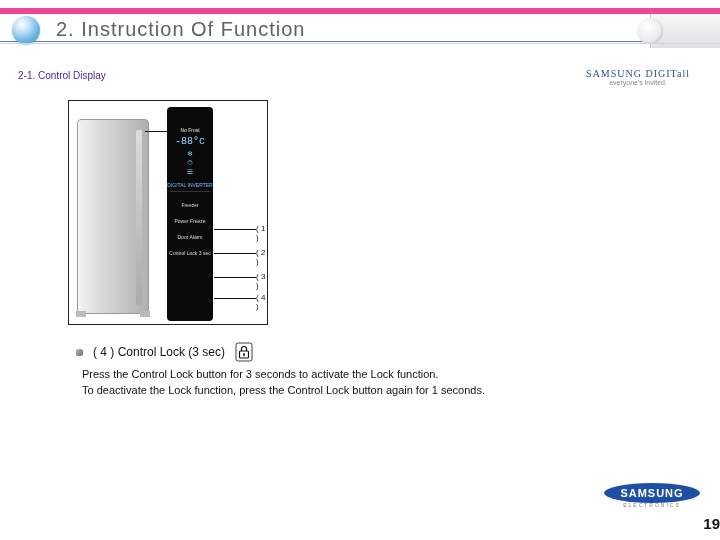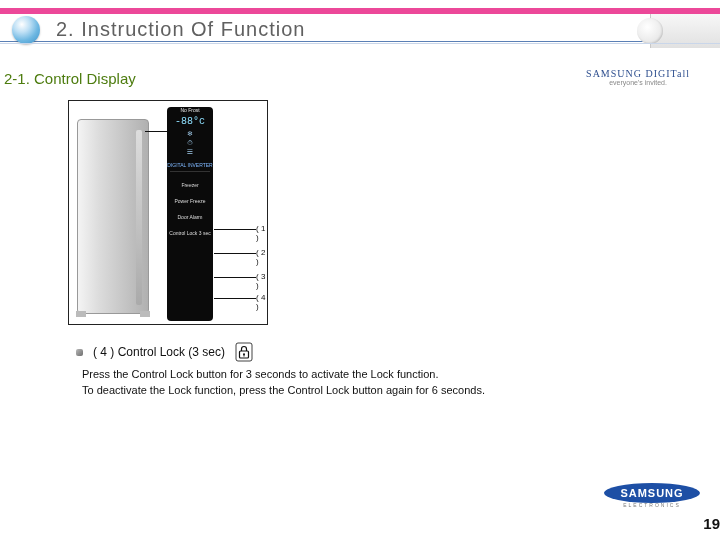--- a/index.html
+++ b/index.html
@@ -5,31 +5,31 @@
   *{box-sizing:border-box;margin:0;padding:0}
   body{width:720px;height:540px;font-family:Arial,Helvetica,sans-serif;background:#fff;position:relative;overflow:hidden}
   .title-bar{position:absolute;top:8px;left:0;right:0;height:34px;border-top:6px solid #ec4899;border-bottom:1px solid #5a7fb5}
   .title-bar::after{content:"";position:absolute;left:0;right:0;bottom:-3px;height:1px;background:#c9d6ea}
   .title-bullet{position:absolute;left:12px;top:2px;width:28px;height:28px;border-radius:50%;
     background:radial-gradient(circle at 35% 30%,#fff 0%,#bfe0f5 30%,#6fb8e2 60%,#3a8fc7 100%);
     box-shadow:0 1px 2px rgba(0,0,0,.25)}
   .title-text{position:absolute;left:56px;top:4px;font-size:20px;letter-spacing:1px;font-weight:400;color:#606060}
   .title-rcap{position:absolute;right:0;top:0;width:70px;height:34px;background:linear-gradient(to bottom,#f7f7f7,#e1e1e1);border-left:1px solid #c8c8c8}
   .title-rcap::before{content:"";position:absolute;left:-14px;top:4px;width:26px;height:26px;border-radius:50%;background:radial-gradient(circle at 40% 35%,#fff,#e8e8e8 70%,#d0d0d0);box-shadow:inset -1px -1px 2px rgba(0,0,0,.15)}
-  .subhead{position:absolute;left:4px;top:70px;font-size:15px;color:#4d7c0f}
+  .subhead{position:absolute;left:18px;top:70px;font-size:10px;color:#4c1d95}
   .brand-top{position:absolute;right:30px;top:68px;font-size:9px;color:#2e4f8f;text-align:center}
   .brand-top .l1{font-family:Georgia,serif;letter-spacing:1px;font-size:10px}
   .brand-top .l2{color:#888;font-size:7px}
   .diagram{position:absolute;left:68px;top:100px;width:200px;height:225px;border:1px solid #222;background:#fff}
   .fridge{position:absolute;left:8px;top:18px;width:72px;height:195px;
     background:linear-gradient(to right,#f4f4f4,#dcdcdc 30%,#c6c6c6 65%,#b0b0b0);
     border:1px solid #999;border-radius:4px}
   .fridge::before{content:"";position:absolute;right:6px;top:10px;width:6px;height:175px;background:linear-gradient(#ddd,#aaa);border-radius:2px}
   .fridge::after{content:"";position:absolute;left:-2px;bottom:-4px;width:10px;height:6px;background:#bbb;box-shadow:64px 0 #bbb}
-  .panel{position:absolute;left:98px;top:6px;width:46px;height:214px;background:#0a0a0a;border-radius:4px;color:#e8e8e8;font-size:5px;text-align:center;padding-top:0}
+  .panel{position:absolute;left:98px;top:6px;width:46px;height:214px;background:#0a0a0a;border-radius:4px;color:#e8e8e8;font-size:5px;text-align:center;padding-top:20px}
   .panel .nf{font-size:5px;margin-bottom:3px}
   .panel .temp{font-size:10px;color:#8fe0ff;font-family:"Courier New",monospace;margin:2px 0}
   .panel .syms{font-size:7px;line-height:9px;color:#9fc9e8;margin-bottom:6px}
   .panel .sep{height:1px;background:#333;margin:3px 3px}
   .panel .btn{font-size:5px;color:#ddd;margin:10px 0}
   .panel .brandp{margin-top:6px;font-size:5px;color:#7fb8ff}
   .leader{position:absolute;background:#111;height:1px}
   .leader.lp{width:30px;left:76px;top:30px}
   .leader.l1{width:42px;left:145px;top:128px}
   .leader.l2{width:42px;left:145px;top:152px}
@@ -102,21 +102,21 @@
         <rect x="1" y="1" width="16" height="18" rx="2" fill="none" stroke="#111" stroke-width="0.8"></rect>
         <rect x="4.5" y="9" width="9" height="7" rx="1" fill="none" stroke="#111" stroke-width="1.2"></rect>
         <path d="M6.5 9 V7 a2.5 2.5 0 0 1 5 0 V9" fill="none" stroke="#111" stroke-width="1.2"></path>
         <circle cx="9" cy="12.2" r="1" fill="#111"></circle>
         <rect x="8.5" y="12.5" width="1" height="2" fill="#111"></rect>
       </svg>
     </span>
   </div>
   <div class="body-text">
     <div>Press the Control Lock button for 3 seconds to activate the Lock function.</div>
-    <div>To deactivate the Lock function, press the Control Lock button again for 6 seconds.</div>
+    <div>To deactivate the Lock function, press the Control Lock button again for 1 seconds.</div>
   </div>
 </div>
 
 <div class="footer-logo">
   <svg width="120" height="26" viewBox="0 0 120 26">
     <ellipse cx="60" cy="11" rx="48" ry="10" fill="#1d4fa5"></ellipse>
     <text x="60" y="15" text-anchor="middle" fill="#fff" font-family="Arial" font-weight="bold" font-size="11" letter-spacing="1">SAMSUNG</text>
     <text x="60" y="25" text-anchor="middle" fill="#7a7a7a" font-family="Arial" font-size="5" letter-spacing="2">ELECTRONICS</text>
   </svg>
 </div>

